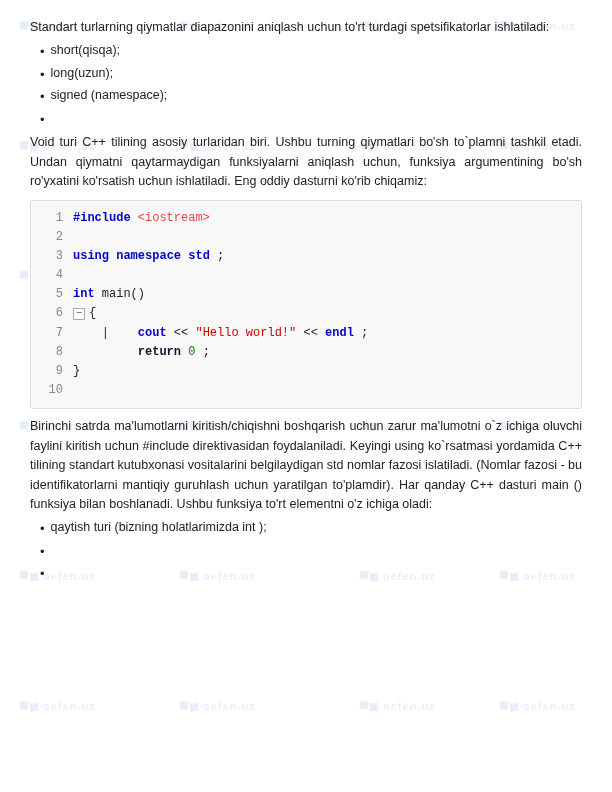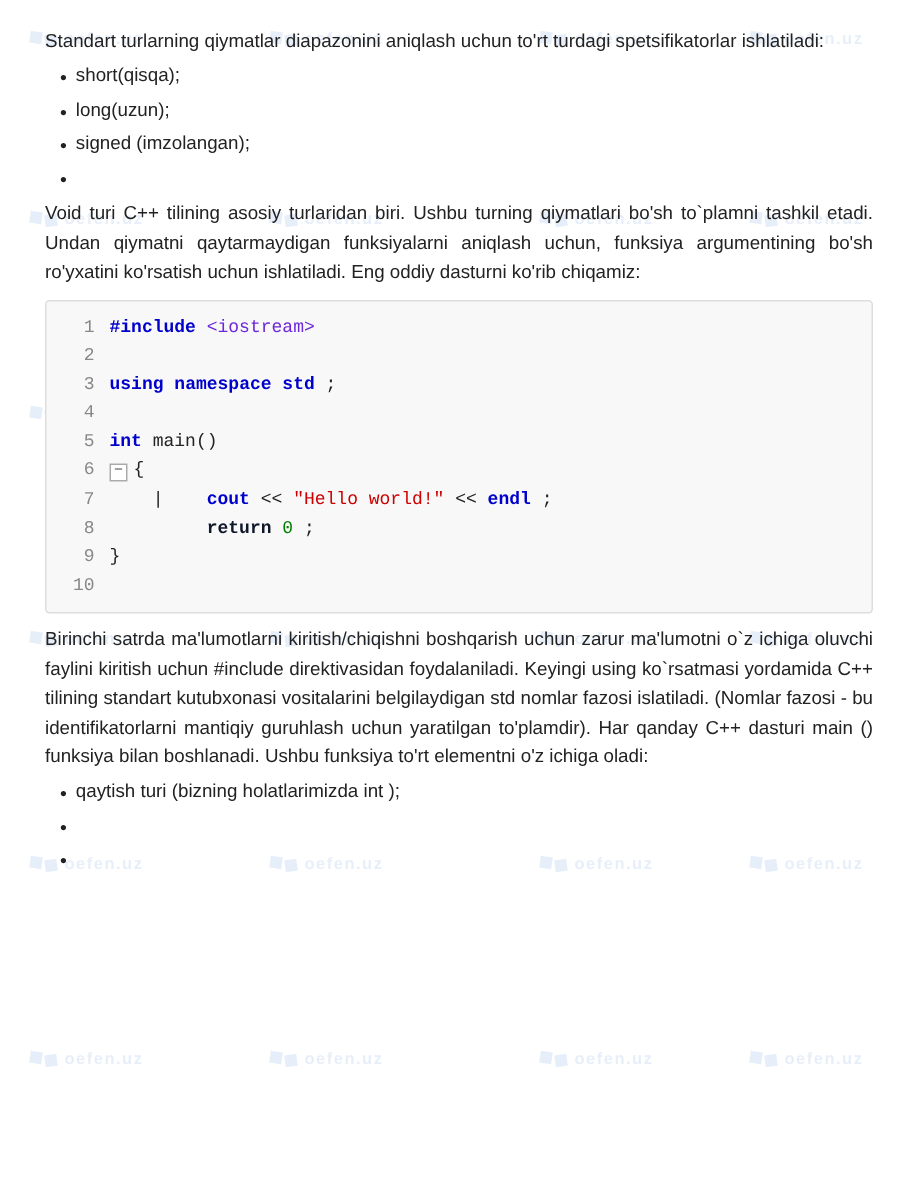--- a/index.html
+++ b/index.html
@@ -87,21 +87,21 @@
       user-select: none;
       flex-shrink: 0;
     }
 
     .code-content {
       flex: 1;
     }
 
     
     .kw-hash { color: #0000cc; font-weight: bold; }
-    .kw-iostream { color: #6d28d9; }
+    .kw-iostream { color: #ef4444; }
     .kw-using { color: #0000cc; font-weight: bold; }
     .kw-namespace { color: #0000cc; font-weight: bold; }
     .kw-std { color: #0000cc; font-weight: bold; }
     .kw-int { color: #0000cc; font-weight: bold; }
     .kw-cout { color: #0000cc; font-weight: bold; }
     .kw-endl { color: #0000cc; font-weight: bold; }
     .kw-return { color: #0f172a; font-weight: bold; }
     .str-hello { color: #cc0000; }
     .num { color: #008000; }
 
@@ -350,21 +350,21 @@
     <div class="bullet-item">
       <span class="bullet-dot">•</span>
       <span>short(qisqa);</span>
     </div>
     <div class="bullet-item">
       <span class="bullet-dot">•</span>
       <span>long(uzun);</span>
     </div>
     <div class="bullet-item">
       <span class="bullet-dot">•</span>
-      <span>signed (imzolangan);</span>
+      <span>signed (namespace);</span>
     </div>
     <div class="bullet-item">
       <span class="bullet-dot">•</span>
     </div>
   </div>
 
   <p>Void turi C++ tilining asosiy turlaridan biri. Ushbu turning qiymatlari bo'sh to`plamni tashkil etadi. Undan qiymatni qaytarmaydigan funksiyalarni aniqlash uchun, funksiya argumentining bo'sh ro'yxatini ko'rsatish uchun ishlatiladi. Eng oddiy dasturni ko'rib chiqamiz:</p>
 
   <div class="code-block">
 

